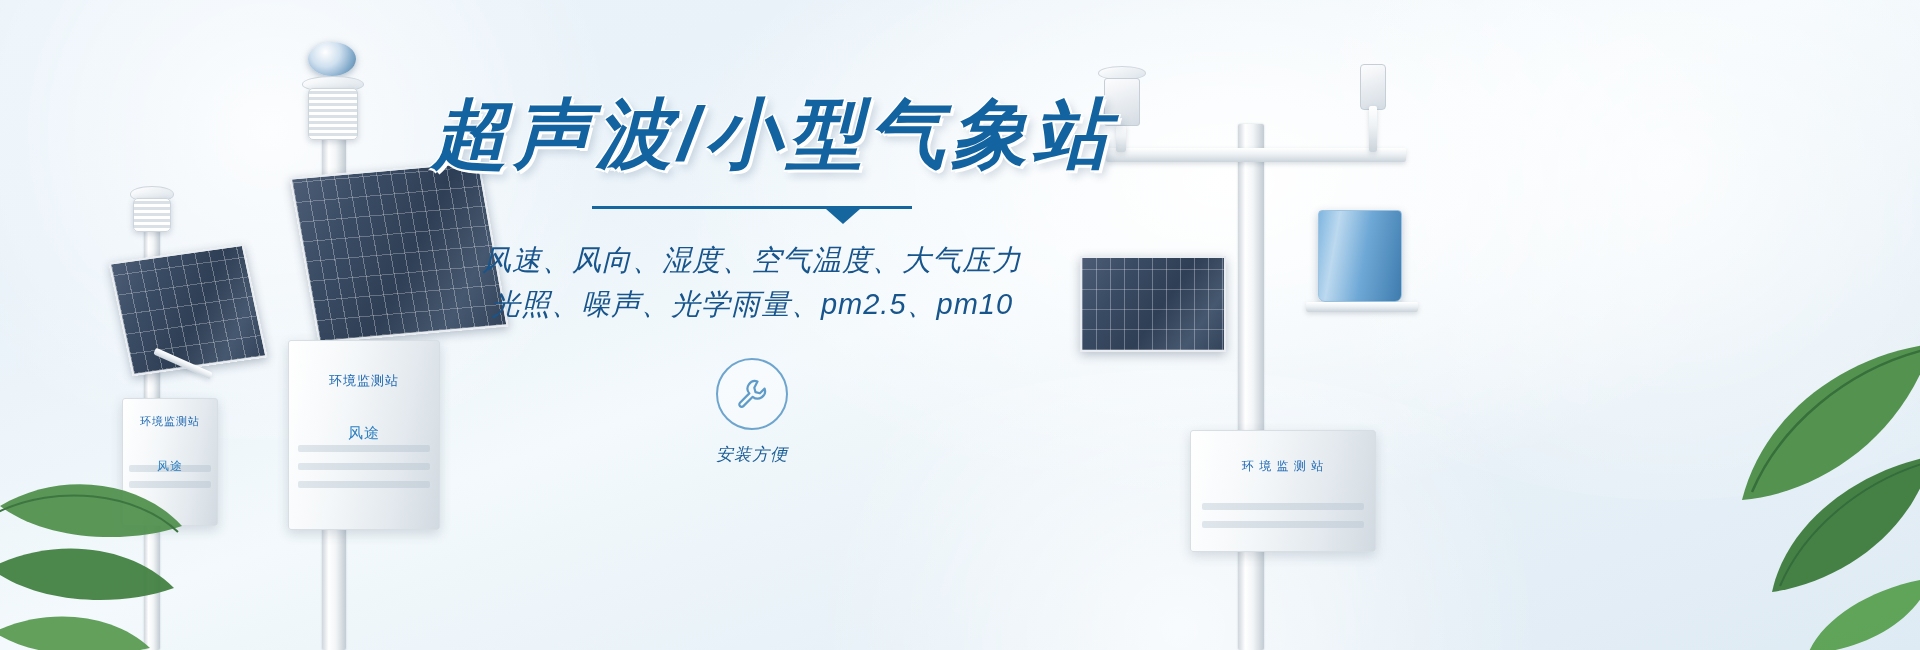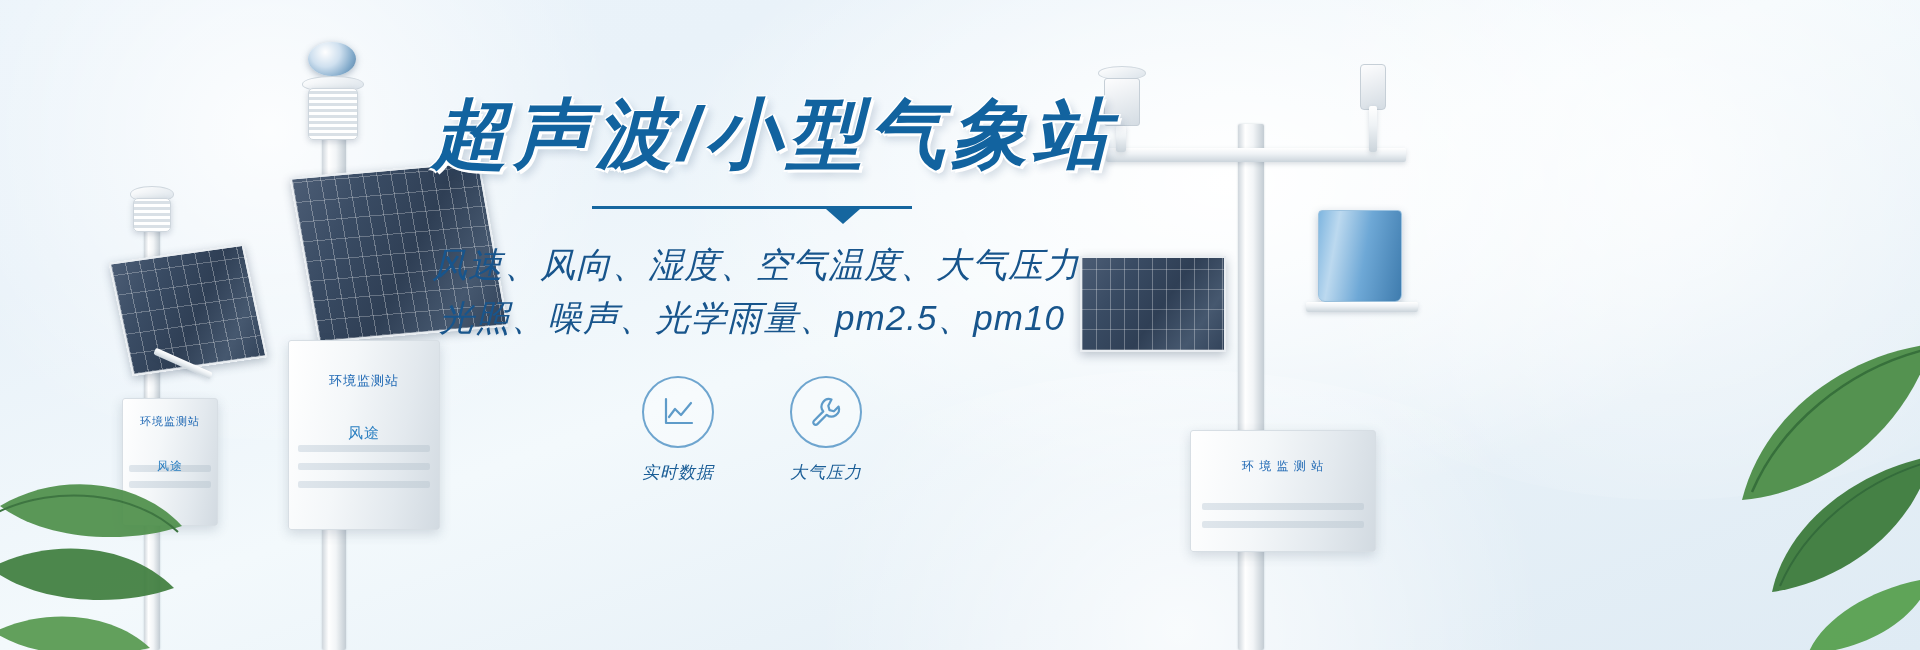--- a/index.html
+++ b/index.html
@@ -130,21 +130,21 @@
     height:3px; background:#15669f;
   }
   .divider-arrow {
     position:absolute; right:52px; top:3px;
     width:0; height:0;
     border-left:17px solid transparent;
     border-right:17px solid transparent;
     border-top:15px solid #15669f;
   }
   .sub-line {
-    font-size:35px;
+    font-size:29px;
     color:#18558c;
     letter-spacing:1px;
     line-height:1.52;
     white-space:nowrap;
   }
   .sub-line.first { margin-top:14px; }
 
   .features {
     display:flex;
     justify-content:center;
@@ -251,36 +251,27 @@
     <div class="divider-wrap">
       <div class="divider-line"></div>
       <div class="divider-arrow"></div>
     </div>
 
     <div class="sub-line first">风速、风向、湿度、空气温度、大气压力</div>
     <div class="sub-line">光照、噪声、光学雨量、pm2.5、pm10</div>
 
     <div class="features">
 
-      <div class="feature">
-        <div class="feature-circle">
-          <svg width="38" height="38" viewBox="0 0 38 38" fill="none" stroke="#5e9bc9" stroke-width="2.2" stroke-linecap="round" stroke-linejoin="round">
-            <polyline points="7,6 7,30 33,30"></polyline>
-            <polyline points="10,24 16,16 22,22 32,10"></polyline>
-          </svg>
-        </div>
-        <div class="feature-label">实时数据</div>
-      </div>
 
 
 
       <div class="feature">
         <div class="feature-circle">
           <svg width="38" height="38" viewBox="0 0 38 38" fill="none" stroke="#5e9bc9" stroke-width="2.2" stroke-linecap="round" stroke-linejoin="round">
             <path d="M24.5 6.5 a7.5 7.5 0 0 0 -8.2 11.9 L7 27.7 a2.4 2.4 0 0 0 0 3.4 a2.4 2.4 0 0 0 3.4 0 l9.3 -9.3 a7.5 7.5 0 0 0 11.9 -8.2 l-4.7 4.7 l-4.4 -1.2 l-1.2 -4.4 z"></path>
           </svg>
         </div>
-        <div class="feature-label">大气压力</div>
+        <div class="feature-label">安装方便</div>
       </div>
 
     </div>
   </div>
 </div>
 
 </body></html>

